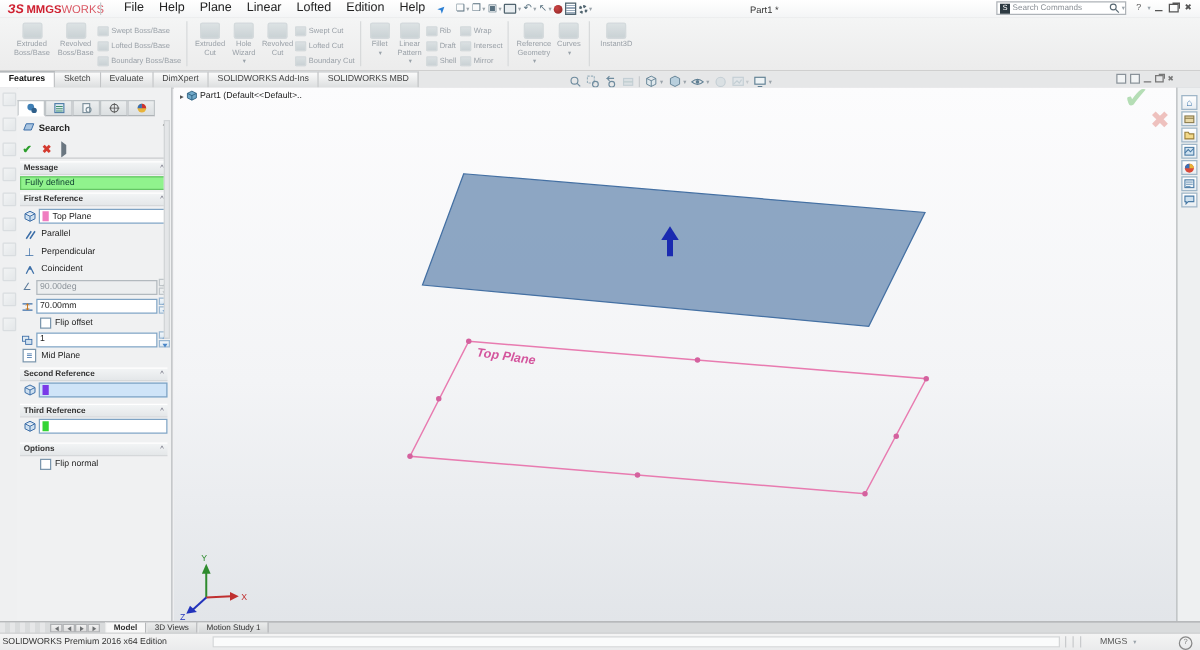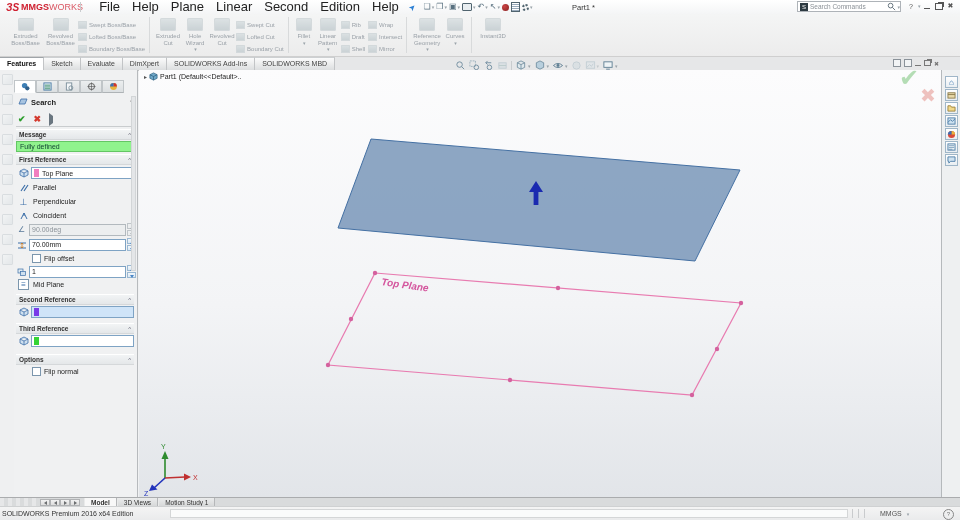--- a/index.html
+++ b/index.html
@@ -2,21 +2,21 @@
 <html><head>
 <meta charset="utf-8">
 <style>
   html,body{margin:0;padding:0;background:#888;}
   #app{position:relative;width:960px;height:520px;background:#f0f1f2;font-family:"Liberation Sans",sans-serif;overflow:hidden;
        -webkit-font-smoothing:antialiased;}
   .abs{position:absolute;}
   .row{display:flex;align-items:center;}
   
   #titlebar{left:0;top:0;width:960px;height:14px;background:linear-gradient(#ffffff,#f4f5f6);border-bottom:1px solid #d7d9db;}
-  .menuitem{font-size:13px;color:#222;padding:0 6px;line-height:14px;cursor:default;}
+  .menuitem{font-size:10px;color:#222;padding:0 6px;line-height:14px;cursor:default;}
   .qbtn{display:flex;align-items:center;height:12px;margin-right:2px;color:#58707f;}
   .qbtn .gl{font-size:8px;line-height:10px;}
   .dd{font-size:5px;color:#9aa3aa;margin-left:1px;}
   .winbtn{width:12px;height:10px;display:flex;align-items:center;justify-content:center;color:#555;font-size:7px;}
   
   #ribbon{left:0;top:14px;width:960px;height:43px;background:linear-gradient(#f4f5f5,#ececec);border-bottom:1px solid #cfcfcf;display:flex;align-items:stretch;padding-left:6px;box-sizing:border-box;}
   .rgroup{display:flex;align-items:flex-start;padding:2px 2px 0 2px;}
   .rsep{width:1px;background:#d8dadb;margin:3px 2px;}
   .rbig{width:35px;display:flex;flex-direction:column;align-items:center;font-size:6px;line-height:6.5px;color:#9aa1a8;text-align:center;padding-top:2px;}
   .bic{width:16px;height:13px;border-radius:2px;background:linear-gradient(#d9e0e2,#bfc9cd);box-shadow:inset 0 0 0 1px #cdd4d7;margin-bottom:2px;opacity:.8;}
@@ -76,21 +76,21 @@
 
   <div id="titlebar" class="abs row">
     <span style="font-size:10px;font-weight:bold;font-style:italic;color:#cf2030;margin-left:6px;">ЗS</span>
     <span style="font-size:9px;color:#cf2030;margin-left:2px;"><b>MMGS</b><span style="opacity:.75;">WORKS</span></span>
     <span class="abs hairline" style="left:80px;top:2px;width:1px;height:10px;"></span>
     <div class="row" style="margin-left:10px;">
       <span class="menuitem">File</span>
       <span class="menuitem">Help</span>
       <span class="menuitem">Plane</span>
       <span class="menuitem">Linear</span>
-      <span class="menuitem">Second</span>
+      <span class="menuitem">Lofted</span>
       <span class="menuitem">Edition</span>
       <span class="menuitem">Help</span>
     </div>
     <span style="color:#2b7fd4;font-size:8px;transform:rotate(-45deg);margin-left:4px;">➤</span>
     <div class="row" style="margin-left:8px;">
       <span class="qbtn">
           <span class="gl">❏</span>
           <span class="dd">▾</span>
         </span>
       <span class="qbtn">
@@ -117,21 +117,21 @@
           <span style="width:7px;height:7px;border-radius:50%;background:radial-gradient(circle at 35% 35%,#c44,#822);"></span>
         </span>
       <span class="qbtn">
           <span style="width:7px;height:8px;border:1px solid #50646f;background:repeating-linear-gradient(#fff 0 1px,#9ab 1px 2px);"></span>
         </span>
       <span class="qbtn">
           <span style="width:7px;height:7px;border-radius:50%;border:2px dotted #50646f;box-sizing:border-box;"></span>
           <span class="dd">▾</span>
         </span>
     </div>
-    <span class="abs" style="left:572px;top:3px;font-size:7.5px;color:#333;">Part1 *</span>
+    <span class="abs" style="left:600px;top:3px;font-size:7.5px;color:#333;">Part1 *</span>
     <div class="abs row" style="left:797px;top:1px;width:104px;height:11px;border:1px solid #aeb3b8;background:#fff;box-sizing:border-box;">
       <span style="width:8px;height:8px;background:#2d3a42;color:#fff;font-size:6px;line-height:8px;text-align:center;margin:0 2px;">S</span>
       <span style="font-size:6.5px;color:#8a9096;flex:1;">Search Commands</span>
       <svg width="9" height="9" viewBox="0 0 10 10">
           <circle cx="4" cy="4" r="2.6" fill="none" stroke="#5a6a74" stroke-width="1"></circle>
           <path d="M6 6 L9 9" stroke="#5a6a74" stroke-width="1"></path>
         </svg>
       <span class="dd">▾</span>
     </div>
     <div class="abs row" style="left:905px;top:1px;">

